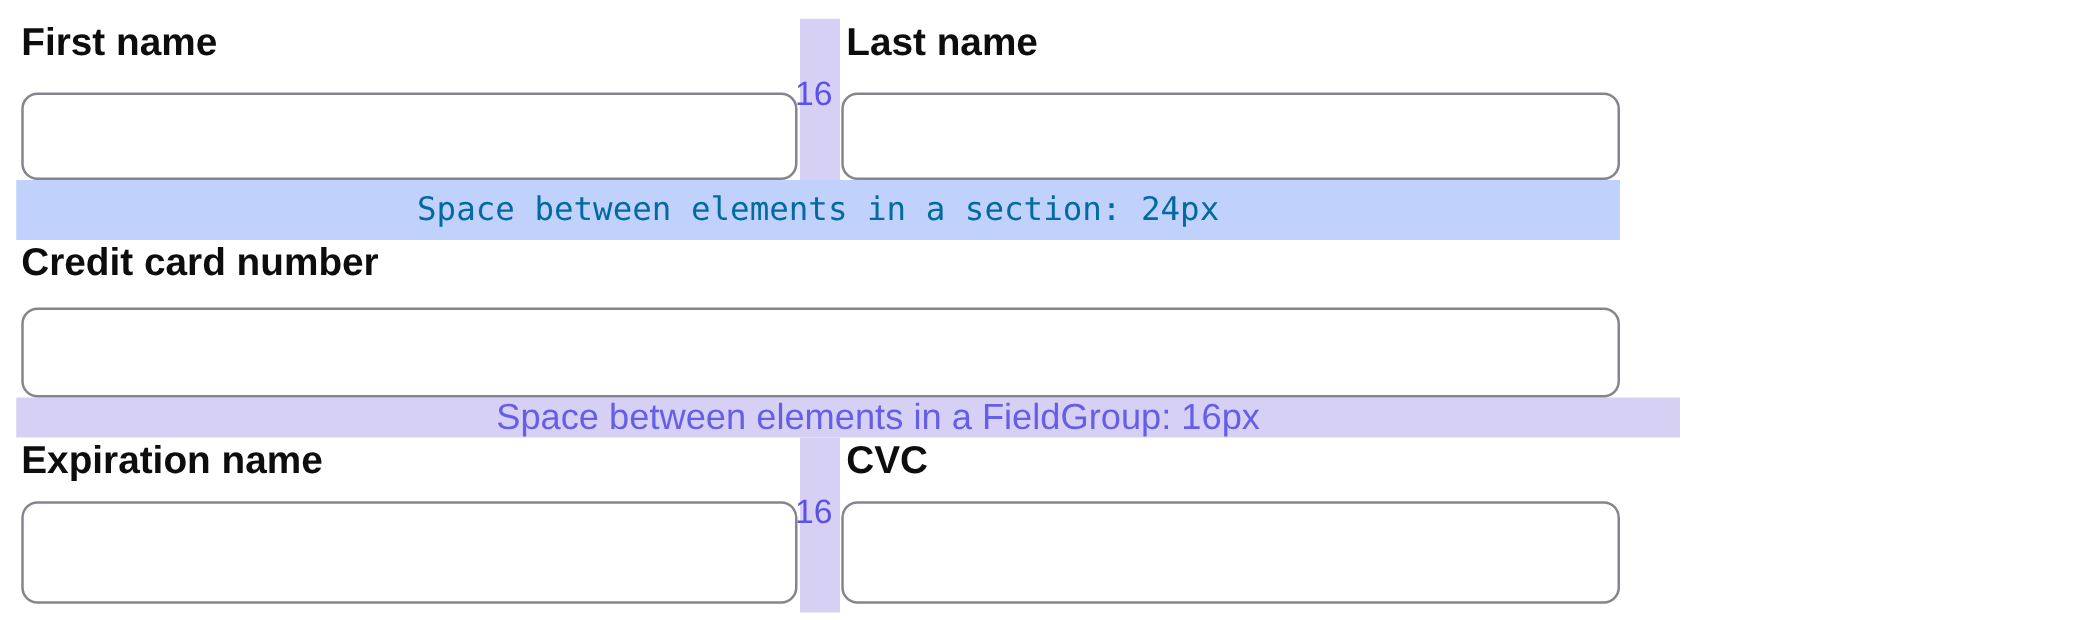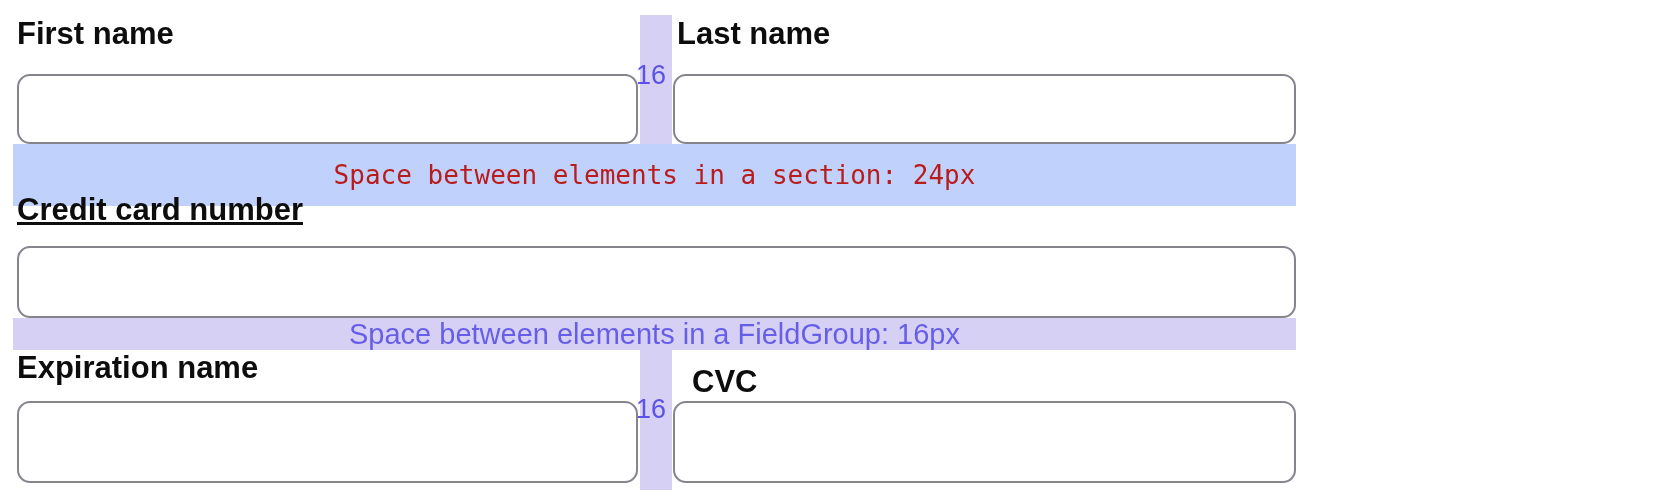--- a/index.html
+++ b/index.html
@@ -42,49 +42,50 @@
     position: absolute;
     left: 13px;
     width: 1283px;
     display: flex;
     align-items: center;
     justify-content: center;
     z-index: 0;
   }
   .hband-section {
     top: 144px;
-    height: 62px;
+    height: 48px;
     background: #c0d2fb;
-    color: #b91c1c;
+    color: #0369a1;
     font-family: "DejaVu Sans Mono", "Liberation Mono", monospace;
     font-size: 26px;
   }
   .hband-fieldgroup {
     top: 318px;
     height: 32px;
     background: #d6d1f4;
     color: #675ee8;
     font-family: "Liberation Sans", sans-serif;
     font-size: 29px;
+    padding-left: 48px;
   }
 
   
   .field-label {
     position: absolute;
     font-size: 31px;
     font-weight: 700;
     color: #0d0d0e;
     white-space: nowrap;
     z-index: 2;
   }
   .lbl-first  { left: 17px;  top: 16px; }
   .lbl-last   { left: 677px; top: 16px; }
-  .lbl-cc     { left: 17px;  top: 192px; text-decoration: underline; }
+  .lbl-cc     { left: 17px;  top: 192px; }
   .lbl-exp    { left: 17px;  top: 350px; }
-  .lbl-cvc    { left: 677px; top: 364px; margin-left: 15px; }
+  .lbl-cvc    { left: 677px; top: 350px; }
 
   
   .box {
     position: absolute;
     box-sizing: border-box;
     border: 2px solid #85858e;
     border-radius: 13px;
     background: #ffffff;
     z-index: 2;
     font-size: 30px;

